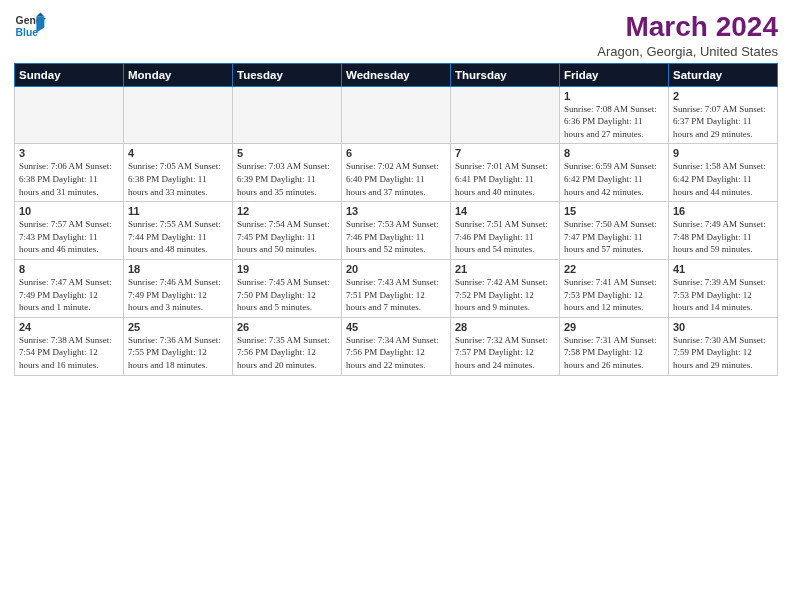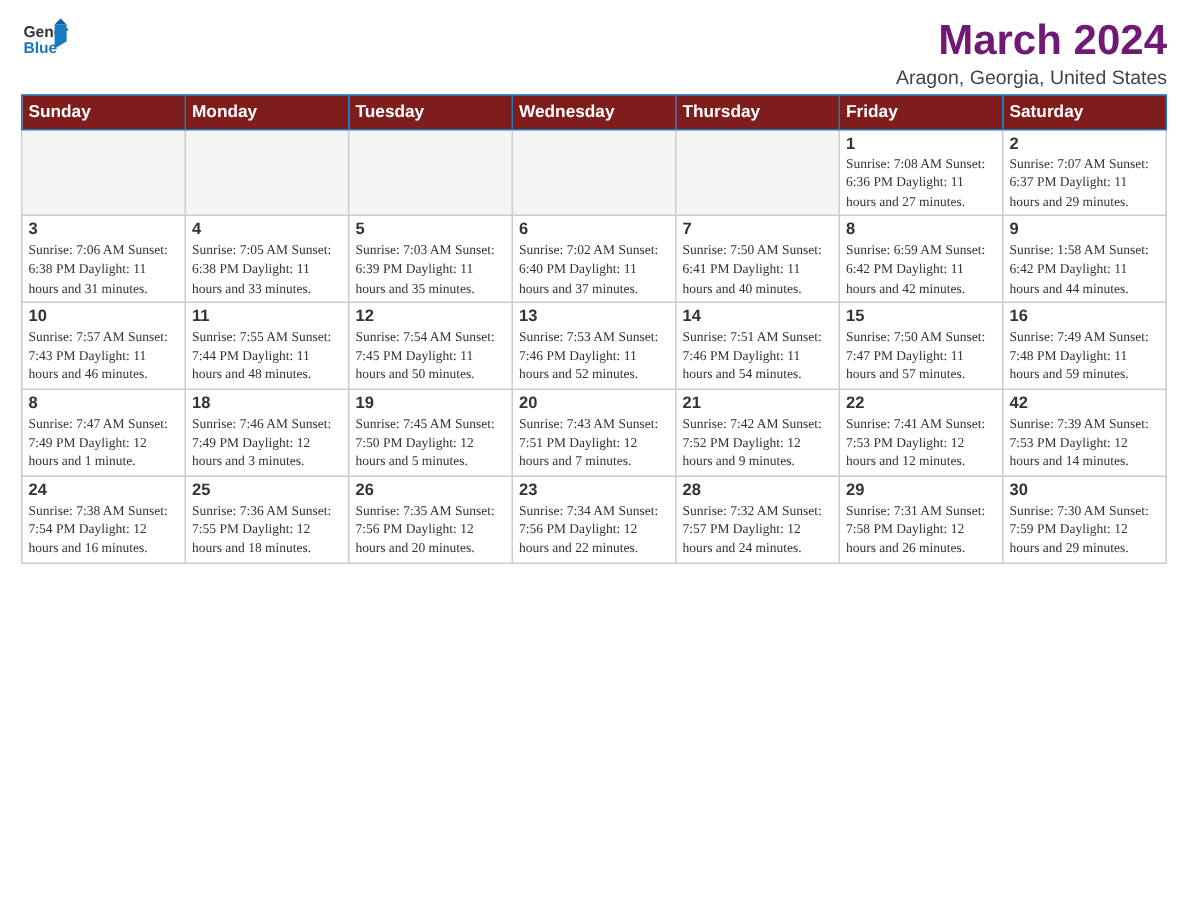--- a/index.html
+++ b/index.html
@@ -42,21 +42,21 @@
       font-size: 13px;
       color: #444;
       text-align: center;
     }
     .calendar {
       width: 100%;
       border-collapse: collapse;
       border: 1px solid #ccc;
     }
     .calendar th {
-      background-color: #7f1d1d;
+      background-color: #0f172a;
       color: #fff;
       font-size: 11.5px;
       font-weight: bold;
       padding: 5px 4px;
       text-align: left;
       border: 1px solid #1a7abf;
     }
     .calendar td {
       vertical-align: top;
       border: 1px solid #ccc;
@@ -160,21 +160,21 @@
           </td>
           <td>
             <span class="day-num">6</span>
             <div class="day-info">Sunrise: 7:02 AM
 Sunset: 6:40 PM
 Daylight: 11 hours
 and 37 minutes.</div>
           </td>
           <td>
             <span class="day-num">7</span>
-            <div class="day-info">Sunrise: 7:50 AM
+            <div class="day-info">Sunrise: 7:01 AM
 Sunset: 6:41 PM
 Daylight: 11 hours
 and 40 minutes.</div>
           </td>
           <td>
             <span class="day-num">8</span>
             <div class="day-info">Sunrise: 6:59 AM
 Sunset: 6:42 PM
 Daylight: 11 hours
 and 42 minutes.</div>
@@ -275,21 +275,21 @@
 and 9 minutes.</div>
           </td>
           <td>
             <span class="day-num">22</span>
             <div class="day-info">Sunrise: 7:41 AM
 Sunset: 7:53 PM
 Daylight: 12 hours
 and 12 minutes.</div>
           </td>
           <td>
-            <span class="day-num">42</span>
+            <span class="day-num">41</span>
             <div class="day-info">Sunrise: 7:39 AM
 Sunset: 7:53 PM
 Daylight: 12 hours
 and 14 minutes.</div>
           </td>
         </tr>
         <tr>
           <td>
             <span class="day-num">24</span>
             <div class="day-info">Sunrise: 7:38 AM
@@ -305,21 +305,21 @@
 and 18 minutes.</div>
           </td>
           <td>
             <span class="day-num">26</span>
             <div class="day-info">Sunrise: 7:35 AM
 Sunset: 7:56 PM
 Daylight: 12 hours
 and 20 minutes.</div>
           </td>
           <td>
-            <span class="day-num">23</span>
+            <span class="day-num">45</span>
             <div class="day-info">Sunrise: 7:34 AM
 Sunset: 7:56 PM
 Daylight: 12 hours
 and 22 minutes.</div>
           </td>
           <td>
             <span class="day-num">28</span>
             <div class="day-info">Sunrise: 7:32 AM
 Sunset: 7:57 PM
 Daylight: 12 hours

